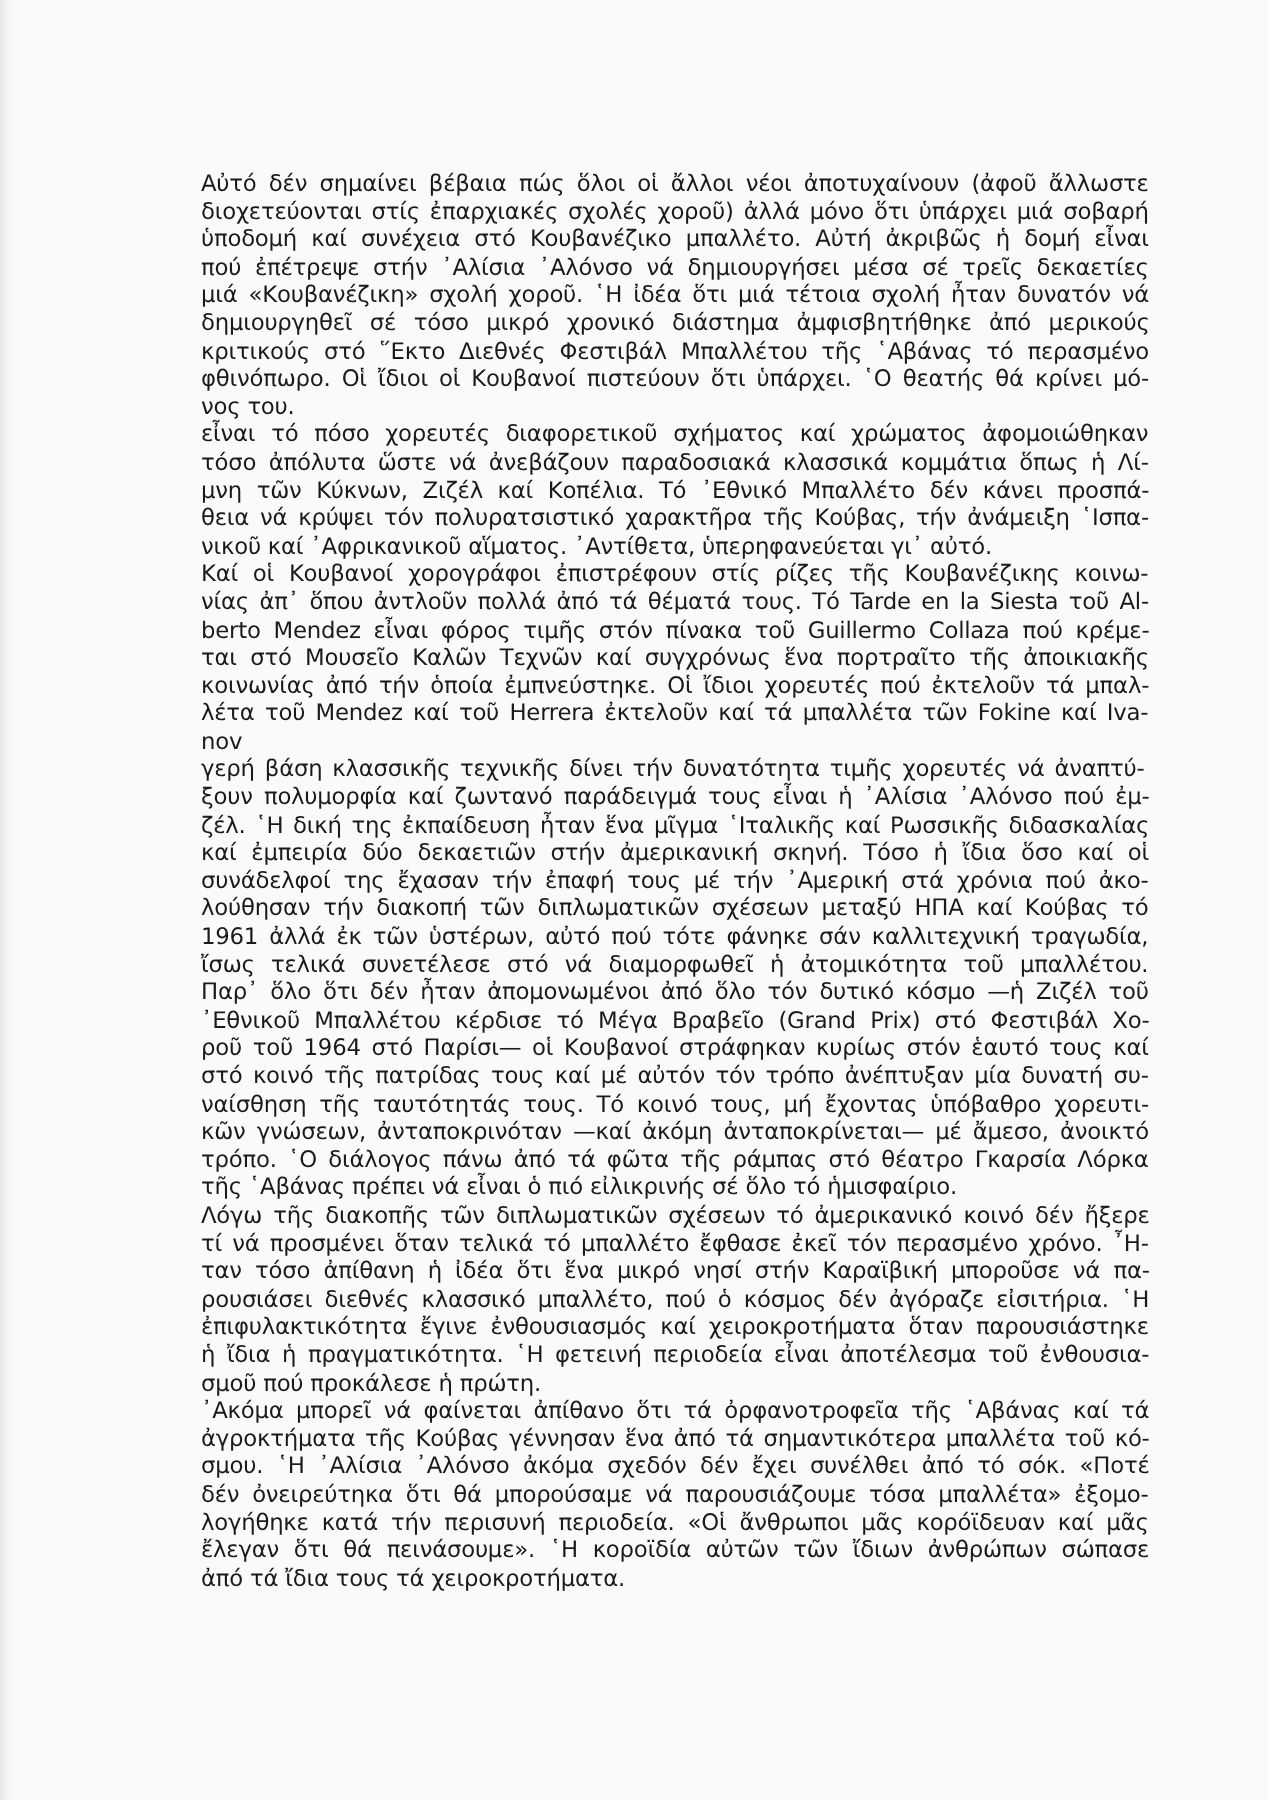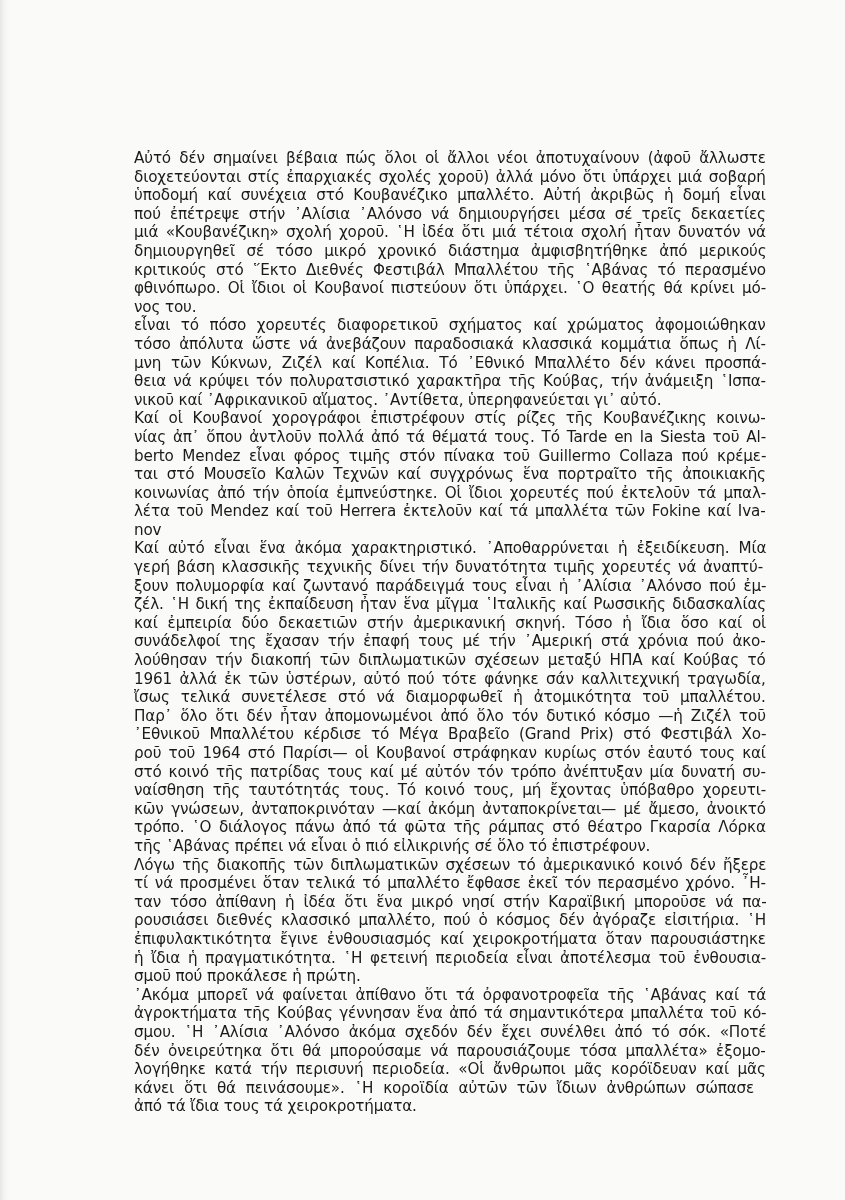--- a/index.html
+++ b/index.html
@@ -48,21 +48,21 @@
       text-align-last: left;
     }
   </style>
 </head>
 <body>
 
 <div class="page">
   <div class="text-block">
 
     <div class="paragraph">
-      <span class="line" style="display: block; width: 632px; word-spacing: 3.54545px; text-align-last: left; text-align: right; margin-top: 36px;">Αὐτό δέν σημαίνει βέβαια πώς ὅλοι οἱ ἄλλοι νέοι ἀποτυχαίνουν (ἀφοῦ ἄλλωστε</span>
+      <span class="line" style="display: block; width: 632px; word-spacing: 3.54545px; text-align-last: left; text-align: right;">Αὐτό δέν σημαίνει βέβαια πώς ὅλοι οἱ ἄλλοι νέοι ἀποτυχαίνουν (ἀφοῦ ἄλλωστε</span>
       <span class="line" style="display: block; width: 632px; word-spacing: 2px; text-align-last: left; text-align: right;">διοχετεύονται στίς ἐπαρχιακές σχολές χοροῦ) ἀλλά μόνο ὅτι ὑπάρχει μιά σοβαρή</span>
       <span class="line" style="display: block; width: 632px; word-spacing: 4.8px; text-align-last: left; text-align: left;">ὑποδομή καί συνέχεια στό Κουβανέζικο μπαλλέτο. Αὐτή ἀκριβῶς ἡ δομή εἶναι</span>
       <span class="line" style="display: block; width: 632px; word-spacing: 4.5px; text-align-last: left; text-align: left;">πού ἐπέτρεψε στήν ᾿Αλίσια ᾿Αλόνσο νά δημιουργήσει μέσα σέ τρεῖς δεκαετίες</span>
       <span class="line" style="display: block; width: 632px; word-spacing: 2.66667px; text-align-last: left; text-align: left;">μιά «Κουβανέζικη» σχολή χοροῦ. ῾Η ἰδέα ὅτι μιά τέτοια σχολή ἦταν δυνατόν νά</span>
       <span class="line" style="display: block; width: 632px; word-spacing: 7px; text-align-last: left; text-align: left;">δημιουργηθεῖ σέ τόσο μικρό χρονικό διάστημα ἀμφισβητήθηκε ἀπό μερικούς</span>
       <span class="line" style="display: block; width: 632px; word-spacing: 4.66667px; text-align-last: left; text-align: left;">κριτικούς στό ῞Εκτο Διεθνές Φεστιβάλ Μπαλλέτου τῆς ῾Αβάνας τό περασμένο</span>
       <span class="line" style="display: block; width: 632px; word-spacing: 2.75px; text-align-last: left; text-align: left;">φθινόπωρο. Οἱ ἴδιοι οἱ Κουβανοί πιστεύουν ὅτι ὑπάρχει. ῾Ο θεατής θά κρίνει μό-</span>
       <span class="line last" style="display: block; width: 632px;">νος του.</span>
     </div>
 
@@ -78,53 +78,52 @@
       <span class="line" style="display: block; width: 632px; word-spacing: 5.22222px; text-align-last: left; text-align: left;">Καί οἱ Κουβανοί χορογράφοι ἐπιστρέφουν στίς ρίζες τῆς Κουβανέζικης κοινω-</span>
       <span class="line" style="display: block; width: 632px; word-spacing: 2.33333px; text-align-last: left; text-align: left;">νίας ἀπ᾿ ὅπου ἀντλοῦν πολλά ἀπό τά θέματά τους. Τό Tarde en la Siesta τοῦ Al-</span>
       <span class="line" style="display: block; width: 632px; word-spacing: 3.90909px; text-align-last: left; text-align: left;">berto Mendez εἶναι φόρος τιμῆς στόν πίνακα τοῦ Guillermo Collaza πού κρέμε-</span>
       <span class="line" style="display: block; width: 632px; word-spacing: 4.3px; text-align-last: left; text-align: left;">ται στό Μουσεῖο Καλῶν Τεχνῶν καί συγχρόνως ἕνα πορτραῖτο τῆς ἀποικιακῆς</span>
       <span class="line" style="display: block; width: 632px; word-spacing: 2.72727px; text-align-last: left; text-align: left;">κοινωνίας ἀπό τήν ὁποία ἐμπνεύστηκε. Οἱ ἴδιοι χορευτές πού ἐκτελοῦν τά μπαλ-</span>
       <span class="line" style="display: block; width: 632px; word-spacing: 2.23077px; text-align-last: left; text-align: left;">λέτα τοῦ Mendez καί τοῦ Herrera ἐκτελοῦν καί τά μπαλλέτα τῶν Fokine καί Iva-</span>
       <span class="line last" style="display: block; width: 632px;">nov</span>
     </div>
 
     <div class="paragraph">
-      <span class="line" style="display: block; width: 632px; word-spacing: 4.55556px; text-align-last: left; text-align: left;">Καί αὐτό εἶναι ἕνα ἀκόμα χαρακτηριστικό. ᾿Αποθαρρύνεται ἡ ἐξειδίκευση. Μία</span>
       <span class="line" style="display: block; width: 632px; word-spacing: 2px; text-align-last: left; text-align: left;">γερή βάση κλασσικῆς τεχνικῆς δίνει τήν δυνατότητα τιμῆς χορευτές νά ἀναπτύ-</span>
       <span class="line" style="display: block; width: 632px; word-spacing: 2.81818px; text-align-last: left; text-align: left;">ξουν πολυμορφία καί ζωντανό παράδειγμά τους εἶναι ἡ ᾿Αλίσια ᾿Αλόνσο πού ἐμ-</span>
       <span class="line" style="display: block; width: 632px; word-spacing: 1.81818px; text-align-last: left; text-align: left;">ζέλ. ῾Η δική της ἐκπαίδευση ἦταν ἕνα μῖγμα ῾Ιταλικῆς καί Ρωσσικῆς διδασκαλίας</span>
       <span class="line" style="display: block; width: 632px; word-spacing: 5.25px; text-align-last: left; text-align: left;">καί ἐμπειρία δύο δεκαετιῶν στήν ἀμερικανική σκηνή. Τόσο ἡ ἴδια ὅσο καί οἱ</span>
       <span class="line" style="display: block; width: 632px; word-spacing: 4px; text-align-last: left; text-align: left;">συνάδελφοί της ἔχασαν τήν ἐπαφή τους μέ τήν ᾿Αμερική στά χρόνια πού ἀκο-</span>
       <span class="line" style="display: block; width: 632px; word-spacing: 3.9px; text-align-last: left; text-align: left;">λούθησαν τήν διακοπή τῶν διπλωματικῶν σχέσεων μεταξύ ΗΠΑ καί Κούβας τό</span>
       <span class="line" style="display: block; width: 632px; word-spacing: 2.72727px; text-align-last: left; text-align: left;">1961 ἀλλά ἐκ τῶν ὑστέρων, αὐτό πού τότε φάνηκε σάν καλλιτεχνική τραγωδία,</span>
       <span class="line" style="display: block; width: 632px; word-spacing: 6.22222px; text-align-last: left; text-align: left;">ἴσως τελικά συνετέλεσε στό νά διαμορφωθεῖ ἡ ἀτομικότητα τοῦ μπαλλέτου.</span>
       <span class="line" style="display: block; width: 632px; word-spacing: 3.38462px; text-align-last: left; text-align: left;">Παρ᾿ ὅλο ὅτι δέν ἦταν ἀπομονωμένοι ἀπό ὅλο τόν δυτικό κόσμο —ἡ Ζιζέλ τοῦ</span>
       <span class="line" style="display: block; width: 632px; word-spacing: 4.9px; text-align-last: left; text-align: left;">᾿Εθνικοῦ Μπαλλέτου κέρδισε τό Μέγα Βραβεῖο (Grand Prix) στό Φεστιβάλ Χο-</span>
       <span class="line" style="display: block; width: 632px; word-spacing: 2.5px; text-align-last: left; text-align: left;">ροῦ τοῦ 1964 στό Παρίσι— οἱ Κουβανοί στράφηκαν κυρίως στόν ἑαυτό τους καί</span>
       <span class="line" style="display: block; width: 632px; word-spacing: 2.30769px; text-align-last: left; text-align: left;">στό κοινό τῆς πατρίδας τους καί μέ αὐτόν τόν τρόπο ἀνέπτυξαν μία δυνατή συ-</span>
       <span class="line" style="display: block; width: 632px; word-spacing: 3.9px; text-align-last: left; text-align: left;">ναίσθηση τῆς ταυτότητάς τους. Τό κοινό τους, μή ἔχοντας ὑπόβαθρο χορευτι-</span>
       <span class="line" style="display: block; width: 632px; word-spacing: 2.75px; text-align-last: left; text-align: left;">κῶν γνώσεων, ἀνταποκρινόταν —καί ἀκόμη ἀνταποκρίνεται— μέ ἄμεσο, ἀνοικτό</span>
       <span class="line" style="display: block; width: 632px; word-spacing: 2.91667px; text-align-last: left; text-align: left;">τρόπο. ῾Ο διάλογος πάνω ἀπό τά φῶτα τῆς ράμπας στό θέατρο Γκαρσία Λόρκα</span>
-      <span class="line last" style="display: block; width: 632px;">τῆς ῾Αβάνας πρέπει νά εἶναι ὁ πιό εἰλικρινής σέ ὅλο τό ἐπιστρέφουν.</span>
+      <span class="line last" style="display: block; width: 632px;">τῆς ῾Αβάνας πρέπει νά εἶναι ὁ πιό εἰλικρινής σέ ὅλο τό ἡμισφαίριο.</span>
     </div>
 
     <div class="paragraph">
       <span class="line" style="display: block; width: 632px; word-spacing: 2.7px; text-align-last: left; text-align: left;">Λόγω τῆς διακοπῆς τῶν διπλωματικῶν σχέσεων τό ἀμερικανικό κοινό δέν ἤξερε</span>
       <span class="line" style="display: block; width: 632px; word-spacing: 2.16667px; text-align-last: left; text-align: left;">τί νά προσμένει ὅταν τελικά τό μπαλλέτο ἔφθασε ἐκεῖ τόν περασμένο χρόνο. ῏Η-</span>
       <span class="line" style="display: block; width: 632px; word-spacing: 4.15385px; text-align-last: left; text-align: left;">ταν τόσο ἀπίθανη ἡ ἰδέα ὅτι ἕνα μικρό νησί στήν Καραϊβική μποροῦσε νά πα-</span>
       <span class="line" style="display: block; width: 632px; word-spacing: 3.5px; text-align-last: left; text-align: left;">ρουσιάσει διεθνές κλασσικό μπαλλέτο, πού ὁ κόσμος δέν ἀγόραζε εἰσιτήρια. ῾Η</span>
       <span class="line" style="display: block; width: 632px; word-spacing: 4px; text-align-last: left; text-align: left;">ἐπιφυλακτικότητα ἔγινε ἐνθουσιασμός καί χειροκροτήματα ὅταν παρουσιάστηκε</span>
       <span class="line" style="display: block; width: 632px; word-spacing: 3.1px; text-align-last: left; text-align: left;">ἡ ἴδια ἡ πραγματικότητα. ῾Η φετεινή περιοδεία εἶναι ἀποτέλεσμα τοῦ ἐνθουσια-</span>
       <span class="line last" style="display: block; width: 632px;">σμοῦ πού προκάλεσε ἡ πρώτη.</span>
     </div>
 
     <div class="paragraph">
       <span class="line" style="display: block; width: 632px; word-spacing: 3.63636px; text-align-last: left; text-align: left;">᾿Ακόμα μπορεῖ νά φαίνεται ἀπίθανο ὅτι τά ὀρφανοτροφεῖα τῆς ῾Αβάνας καί τά</span>
       <span class="line" style="display: block; width: 632px; word-spacing: 1.8px; text-align-last: left; text-align: right;">ἀγροκτήματα τῆς Κούβας γέννησαν ἕνα ἀπό τά σημαντικότερα μπαλλέτα τοῦ κό-</span>
       <span class="line" style="display: block; width: 632px; word-spacing: 4.33333px; text-align-last: left; text-align: left;">σμου. ῾Η ᾿Αλίσια ᾿Αλόνσο ἀκόμα σχεδόν δέν ἔχει συνέλθει ἀπό τό σόκ. «Ποτέ</span>
       <span class="line" style="display: block; width: 632px; word-spacing: 3.88889px; text-align-last: left; text-align: left;">δέν ὀνειρεύτηκα ὅτι θά μπορούσαμε νά παρουσιάζουμε τόσα μπαλλέτα» ἐξομο-</span>
       <span class="line" style="display: block; width: 632px; word-spacing: 4px; text-align-last: left; text-align: left;">λογήθηκε κατά τήν περισυνή περιοδεία. «Οἱ ἄνθρωποι μᾶς κορόϊδευαν καί μᾶς</span>
-      <span class="line" style="display: block; width: 632px; word-spacing: 5.2px; text-align-last: left; text-align: left;">κάνει ὅτι θά πεινάσουμε». ῾Η κοροϊδία αὐτῶν τῶν ἴδιων ἀνθρώπων σώπασε</span>
+      <span class="line" style="display: block; width: 632px; word-spacing: 5.2px; text-align-last: left; text-align: left;">ἔλεγαν ὅτι θά πεινάσουμε». ῾Η κοροϊδία αὐτῶν τῶν ἴδιων ἀνθρώπων σώπασε</span>
       <span class="line last" style="display: block; width: 632px;">ἀπό τά ἴδια τους τά χειροκροτήματα.</span>
     </div>
 
   </div>
 </div>
 
 </body></html>

